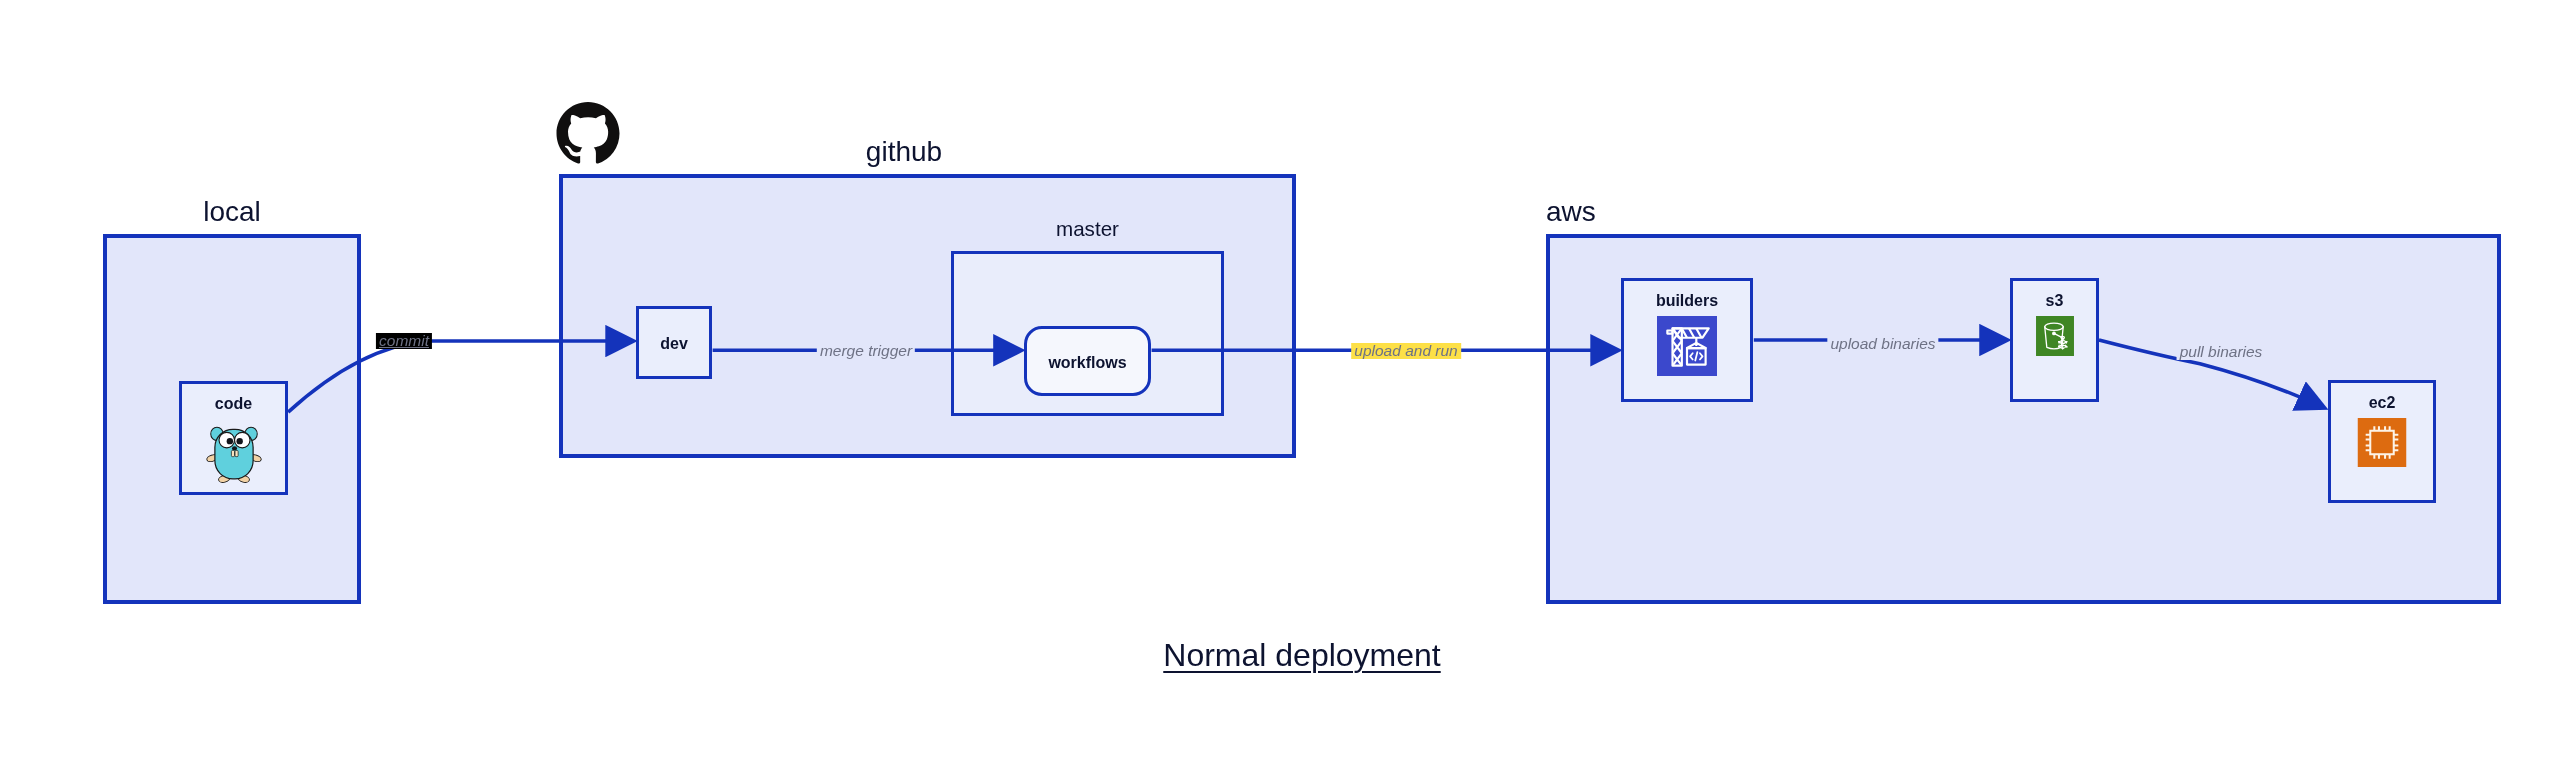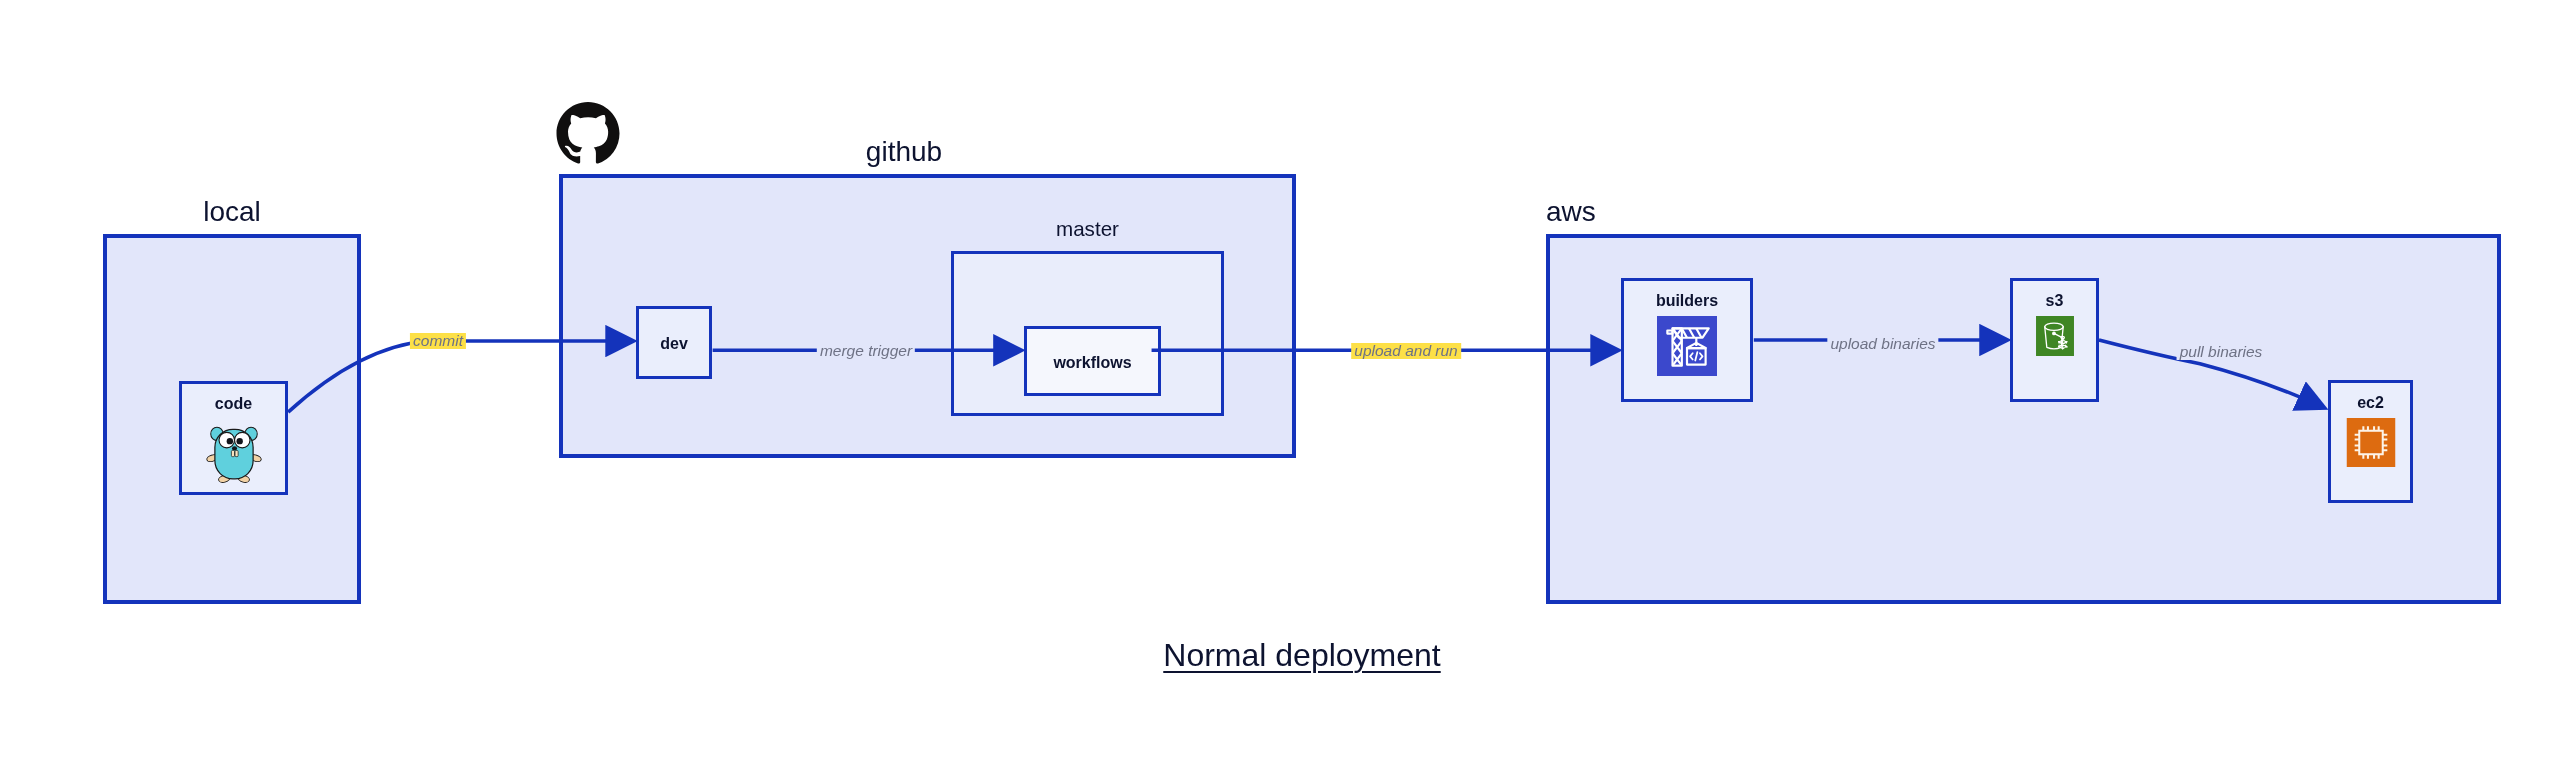--- a/index.html
+++ b/index.html
@@ -161,21 +161,21 @@
   <div class="group-label" style="left:559px; top:138px; width:690px; text-align:center; padding-right:0;">github</div>
   <div class="group" style="left:559px; top:174px; width:737px; height:284px;"></div>
 
   <div class="node" style="left:636px; top:306px; width:76px; height:73px;">
     <div class="node-label" style="top:27px;">dev</div>
   </div>
 
   <div class="group-label sub" style="left:951px; top:219px; width:273px; text-align:center;">master</div>
   <div class="group sub" style="left:951px; top:251px; width:273px; height:165px;"></div>
 
-  <div class="node white" style="left:1024px; top:326px; width:137px; height:70px;">
+  <div class="node white" style="left:1024px; top:326px; width:127px; height:70px;border-radius:18px;">
     <div class="node-label" style="top:26px;">workflows</div>
   </div>
 
   <div class="group-label" style="left:1546px; top:198px; width:955px; text-align:left;">aws</div>
   <div class="group" style="left:1546px; top:234px; width:955px; height:370px;"></div>
 
   <div class="node" style="left:1621px; top:278px; width:132px; height:124px;padding-left:23px;">
     <div class="node-label" style="top:12.4px;">builders</div>
     <div class="node-icon" style="top:35px; width:60px; height:60px;">
       <svg viewBox="0 0 116 116" width="60" height="60" aria-hidden="true">
@@ -217,21 +217,21 @@
         <g fill="none" stroke="#ffffff" stroke-width="2.4" stroke-linecap="round">
           <path d="M52 46 L52 64 M44 50 L60 60 M60 50 L44 60"></path>
           <path d="M49 48 L52 46 L55 48 M49 62 L52 64 L55 62"></path>
           <path d="M45 53 L44.5 50 L47.5 49.5 M57 57 L60 60 L56.5 60.5"></path>
           <path d="M56.5 49.5 L60 50 L59 53 M47.5 60.5 L44.5 60 L45 57"></path>
         </g>
       </svg>
     </div>
   </div>
 
-  <div class="node" style="left:2328px; top:380px; width:85px; height:123px;">
+  <div class="node" style="left:2328px; top:380px; width:108px; height:123px;">
     <div class="node-label" style="top:12.4px;">ec2</div>
     <div class="node-icon" style="top:35px; width:49px; height:49px;">
       <svg viewBox="0 0 96 96" width="49" height="49" aria-hidden="true">
         <rect x="0" y="0" width="96" height="96" fill="#dd6b10"></rect>
         <g fill="none" stroke="#fdf3e7" stroke-width="4">
           <rect x="25" y="25" width="46" height="46"></rect>
         </g>
         <g stroke="#fdf3e7" stroke-width="4" stroke-linecap="butt">
           <path d="M33 25 L33 16 M42 25 L42 16 M54 25 L54 16 M63 25 L63 16"></path>
           <path d="M33 71 L33 80 M42 71 L42 80 M54 71 L54 80 M63 71 L63 80"></path>
@@ -255,21 +255,21 @@
       <path d="M1383 680 L1978 680" marker-end="url(#ah)"></path>
 
       <path d="M2235 680 L3137 680" marker-end="url(#ah)"></path>
 
       <path d="M3404 660 L3892 660" marker-end="url(#ah)"></path>
 
       <path d="M4074 660 Q4190 690 4270 706 Q4400 740 4508 790" marker-end="url(#ah)"></path>
     </g>
   </svg>
 
-  <div class="edge-label on-plain" style="left:438px; top:333px; transform:translate(-50%,0); background:#fde047;">commit</div>
+  <div class="edge-label on-plain" style="left:404px; top:333px; transform:translate(-50%,0); background:#000000;text-decoration:underline;">commit</div>
 
   <div class="edge-label on-light" style="left:866px; top:343px; transform:translate(-50%,0);">merge trigger</div>
 
   <div class="edge-label" style="left:1406px; top:343px; transform:translate(-50%,0); background:#fde047;">upload and run</div>
 
   <div class="edge-label on-light" style="left:1883px; top:320px; transform:translate(-50%,0);margin-top:16px;">upload binaries</div>
 
   <div class="edge-label on-light" style="left:2221px; top:344px; transform:translate(-50%,0);">pull binaries</div>
 
   <div id="diagram-title" style="top:639px;">Normal deployment</div>

